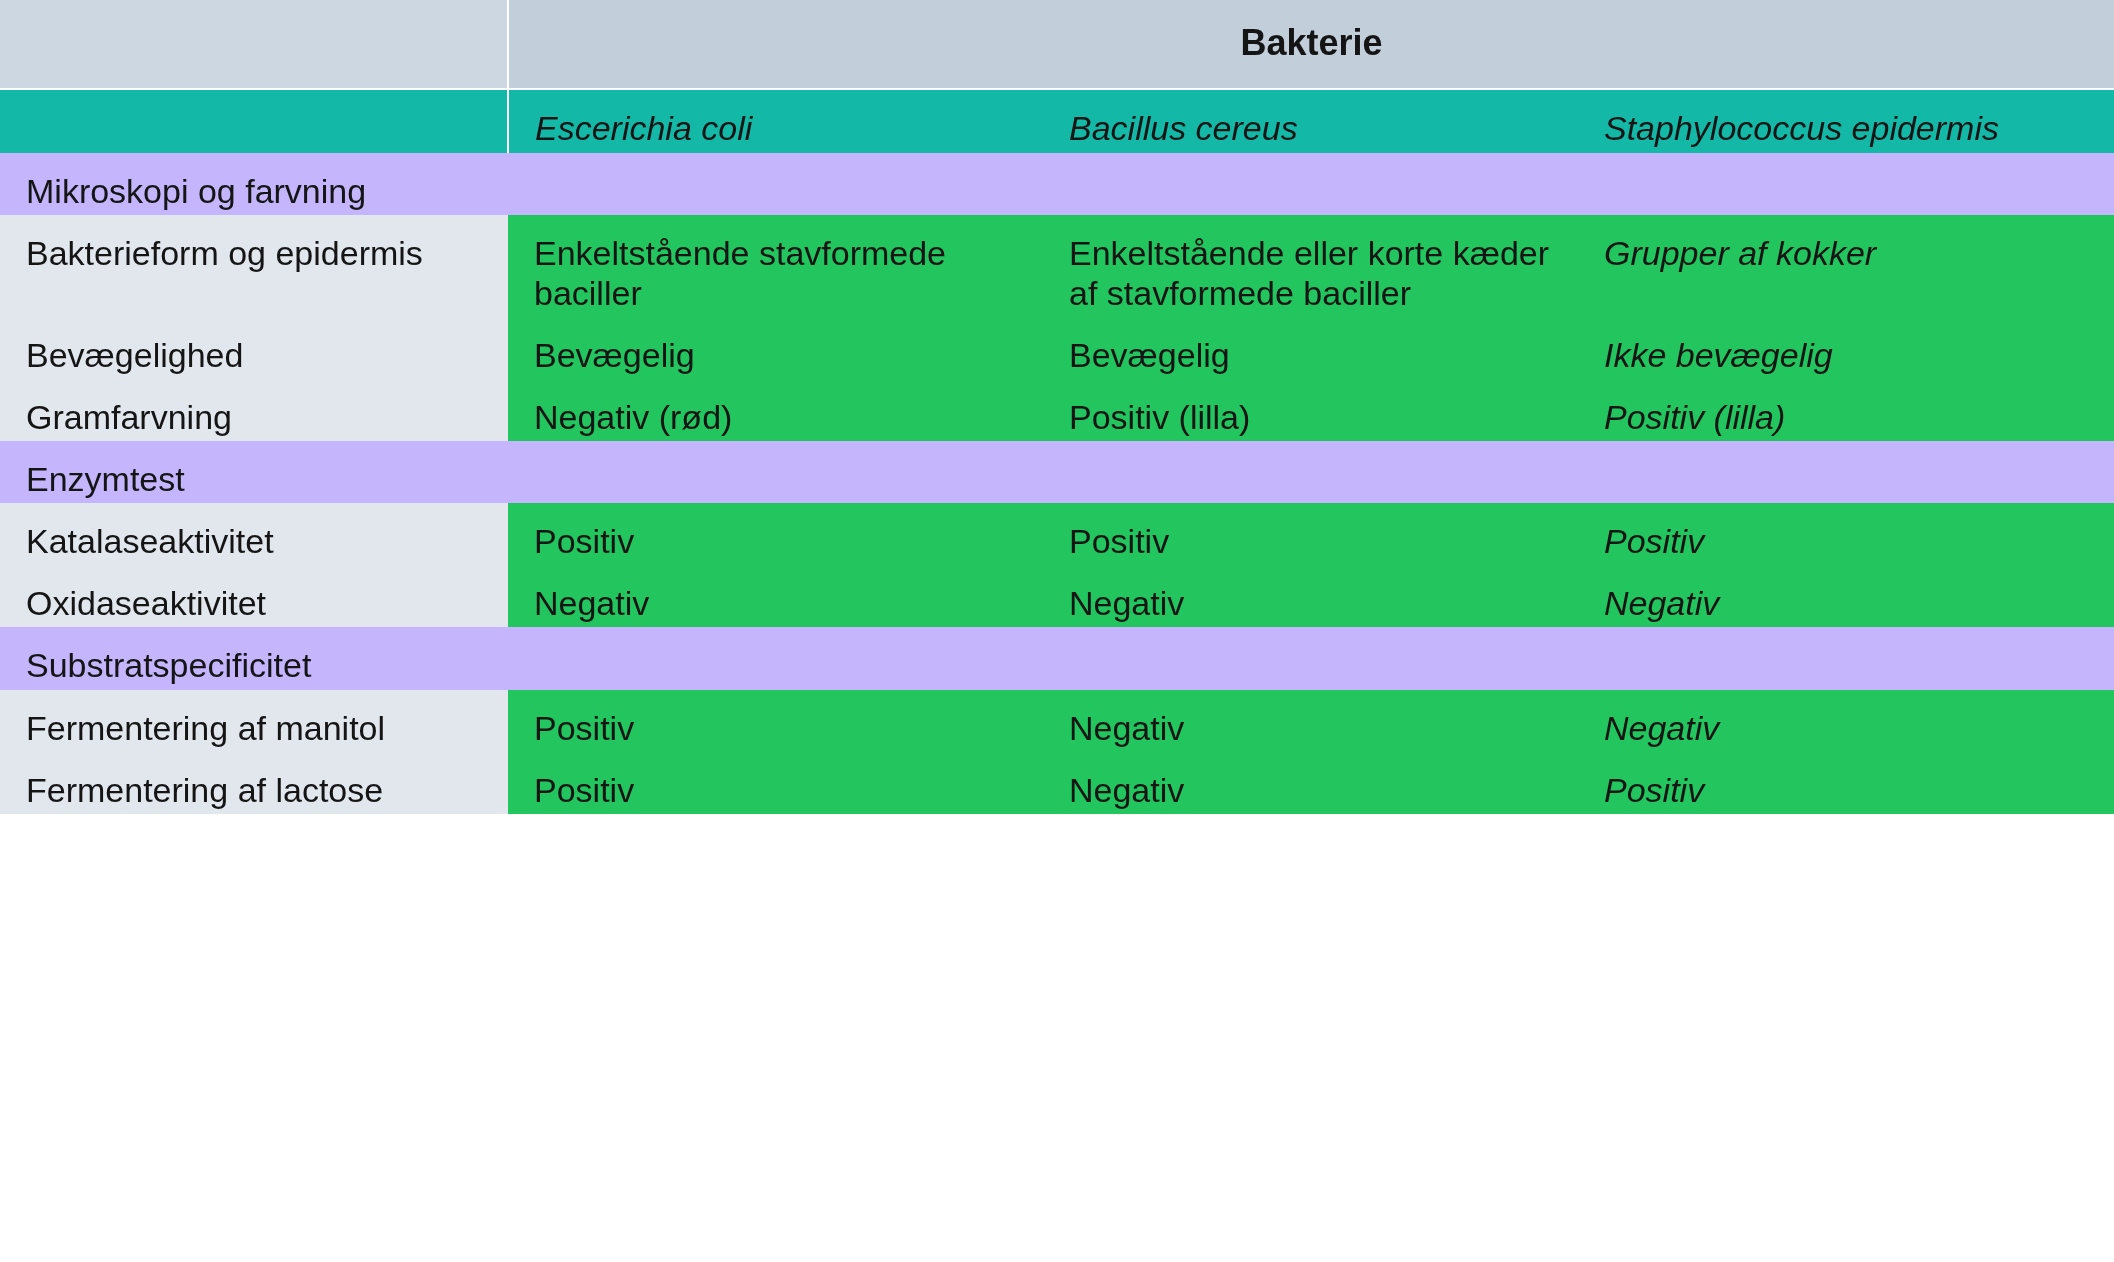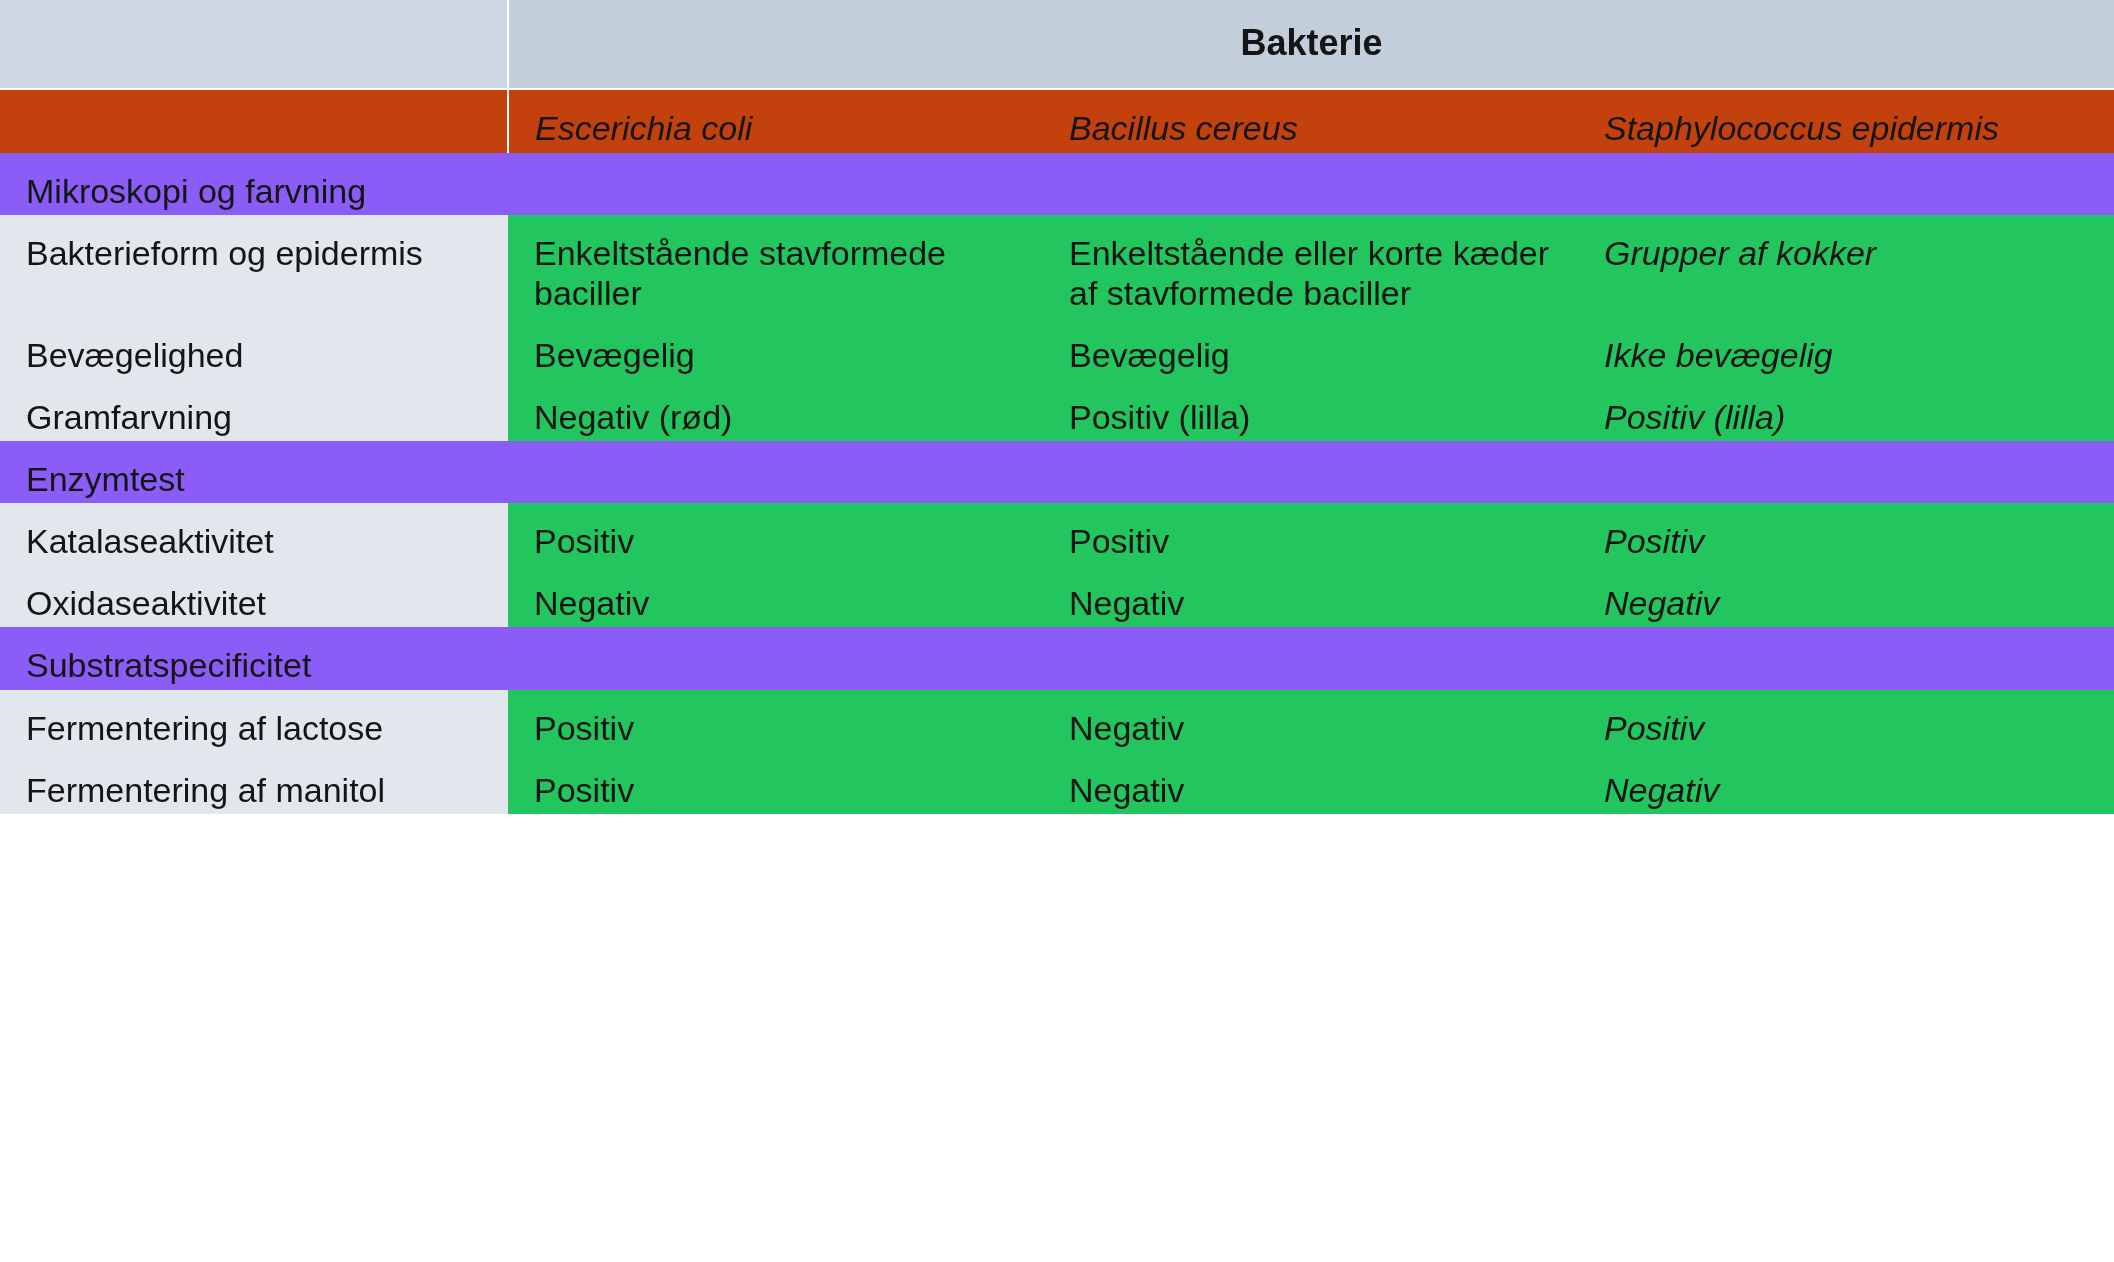--- a/index.html
+++ b/index.html
@@ -49,36 +49,36 @@
     text-align: center;
     font-weight: bold;
     font-size: 36px;
     padding-top: 22px;
     padding-bottom: 24px;
     border-bottom: 2px solid #ffffff;
   }
 
   
   .row-species td {
-    background: #c2410c;
+    background: #14b8a6;
     font-style: italic;
     font-weight: bold;
     font-size: 35px;
     padding-top: 24px;
     padding-bottom: 26px;
     border-right: 2px solid #ffffff;
   }
   .row-species td.first-cell {
     border-right: 2px solid #ffffff;
   }
   .row-species td:last-child { border-right: 0; }
 
   
   .row-section td {
-    background: #8b5cf6;
+    background: #c4b5fd;
     font-weight: bold;
     font-size: 35px;
     padding-top: 20px;
     padding-bottom: 22px;
   }
 
   
   .row-data td {
     background: #22c55e;
     border-right: 2px solid #ffffff;
@@ -159,27 +159,27 @@
         <td>Negativ</td>
         <td>Negativ</td>
         <td>Negativ</td>
       </tr>
 
       <tr class="row-section">
         <td colspan="4">Substratspecificitet</td>
       </tr>
 
       <tr class="row-data">
+        <td class="first-cell">Fermentering af manitol</td>
+        <td>Positiv</td>
+        <td>Negativ</td>
+        <td>Negativ</td>
+      </tr>
+
+      <tr class="row-data">
         <td class="first-cell">Fermentering af lactose</td>
         <td>Positiv</td>
         <td>Negativ</td>
         <td>Positiv</td>
-      </tr>
-
-      <tr class="row-data">
-        <td class="first-cell">Fermentering af manitol</td>
-        <td>Positiv</td>
-        <td>Negativ</td>
-        <td>Negativ</td>
       </tr>
     </tbody>
   </table>
 </div>
 
 </body></html>

